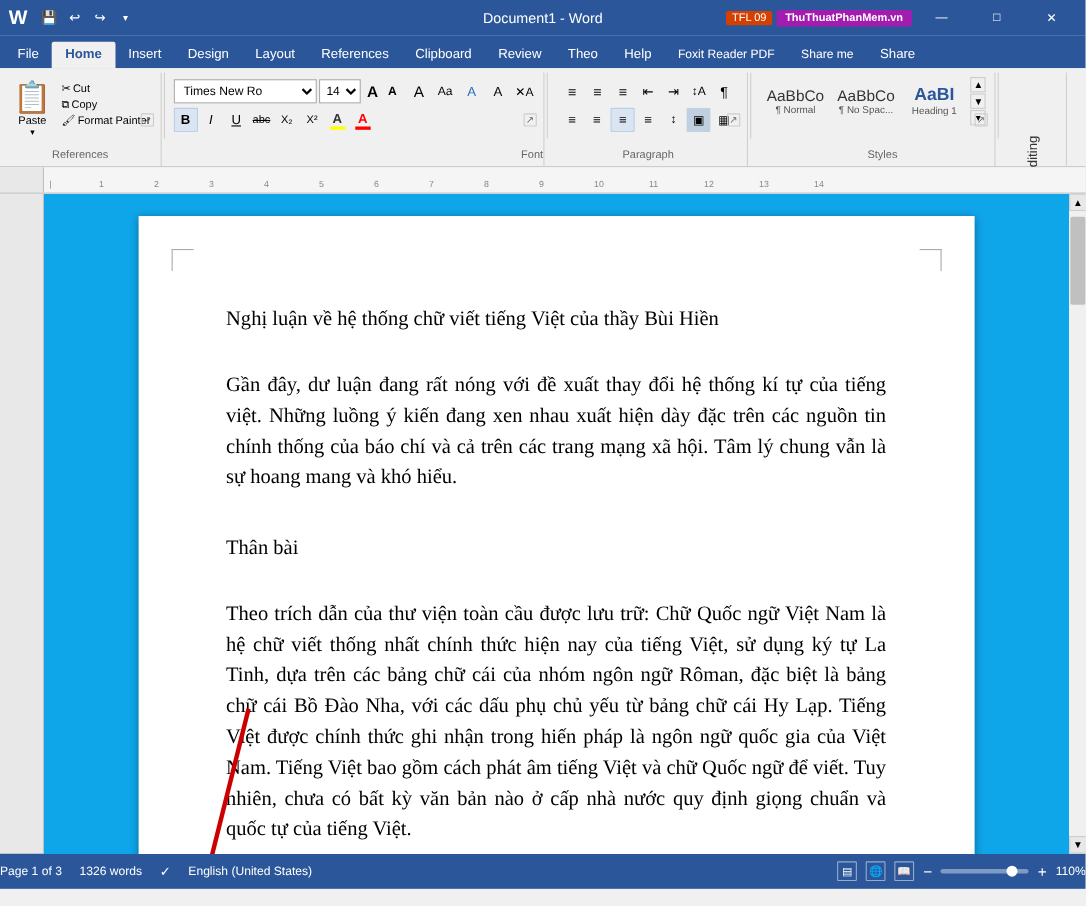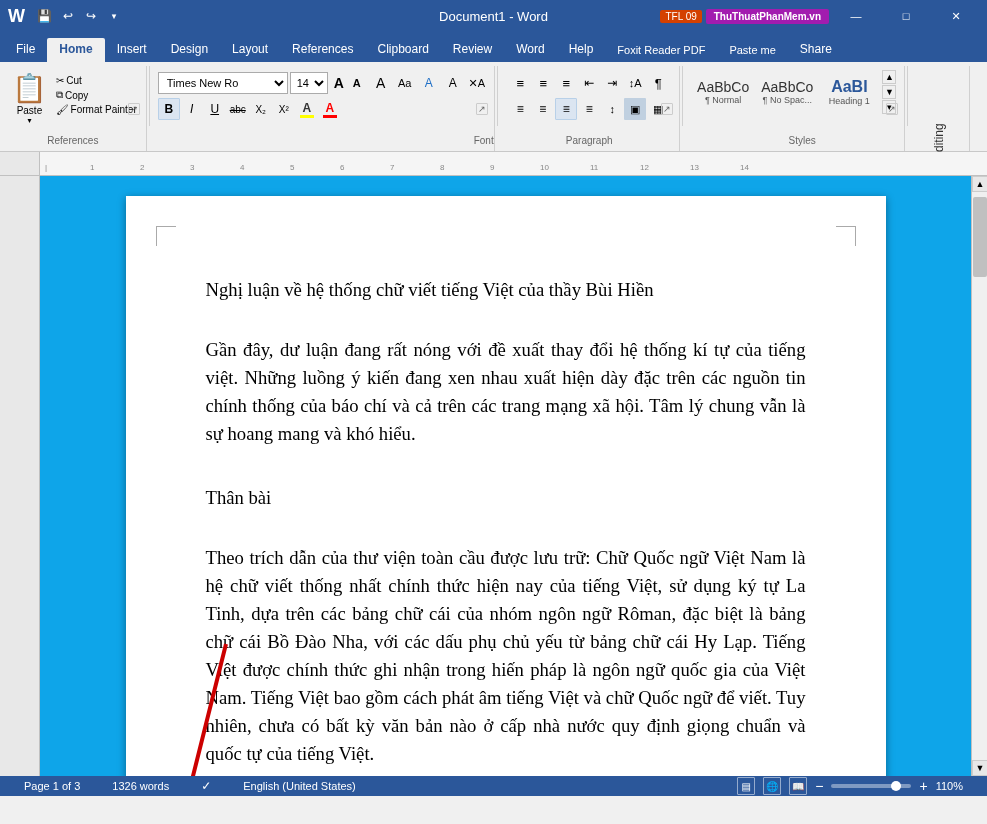--- a/index.html
+++ b/index.html
@@ -156,26 +156,26 @@
     }
     .page-corner-tl { position: absolute; top: 30px; left: 30px; width: 20px; height: 20px; border-top: 1px solid #aaa; border-left: 1px solid #aaa; }
     .page-corner-tr { position: absolute; top: 30px; right: 30px; width: 20px; height: 20px; border-top: 1px solid #aaa; border-right: 1px solid #aaa; }
 
     .doc-title { margin-bottom: 12px; }
     .doc-section { margin-bottom: 12px; }
     .doc-paragraph { margin-bottom: 16px; text-align: justify; }
 
     
     #status-bar {
-      height: 20px;
+      height: 32px;
       background: #2b579a;
       display: flex;
       align-items: center;
-      padding: 0 24px;
-      gap: 32px;
+      padding: 0 0;
+      gap: 16px;
       color: white;
       font-size: 11px;
     }
     .status-item { display: flex; align-items: center; gap: 4px; }
     .status-right { margin-left: auto; display: flex; align-items: center; gap: 8px; }
     .zoom-slider-track { width: 80px; height: 4px; background: rgba(255,255,255,0.4); border-radius: 2px; position: relative; }
     .zoom-slider-thumb { width: 10px; height: 10px; background: white; border-radius: 50%; position: absolute; top: -3px; left: 60px; }
     .view-btn { width: 18px; height: 18px; display: flex; align-items: center; justify-content: center; font-size: 10px; color: white; cursor: pointer; border: 1px solid rgba(255,255,255,0.5); border-radius: 1px; }
     
     .separator { width: 1px; height: 60px; background: #d0d0d0; margin: 0 2px; }
@@ -207,24 +207,24 @@
 
 <div id="ribbon-tabs">
   <div class="ribbon-tab">File</div>
   <div class="ribbon-tab active">Home</div>
   <div class="ribbon-tab">Insert</div>
   <div class="ribbon-tab">Design</div>
   <div class="ribbon-tab">Layout</div>
   <div class="ribbon-tab">References</div>
   <div class="ribbon-tab">Clipboard</div>
   <div class="ribbon-tab">Review</div>
-  <div class="ribbon-tab">Word</div>
+  <div class="ribbon-tab">Theo</div>
   <div class="ribbon-tab">Help</div>
   <div class="ribbon-tab" style="font-size:11px;">Foxit Reader PDF</div>
-  <div class="ribbon-tab" style="font-size:11px;">Paste me</div>
+  <div class="ribbon-tab" style="font-size:11px;">Share me</div>
   <div class="ribbon-tab">Share</div>
 </div>
 
 <div id="ribbon">
 
   <div class="ribbon-group" style="flex-direction:row; align-items:flex-start; gap:3px; padding-top:4px; min-width:90px;">
     <div style="display:flex;flex-direction:row;align-items:flex-start; flex:1;">
       <div class="paste-btn">
         <span style="font-size:28px;">📋</span>
         <span style="font-size:10px;">Paste</span>

